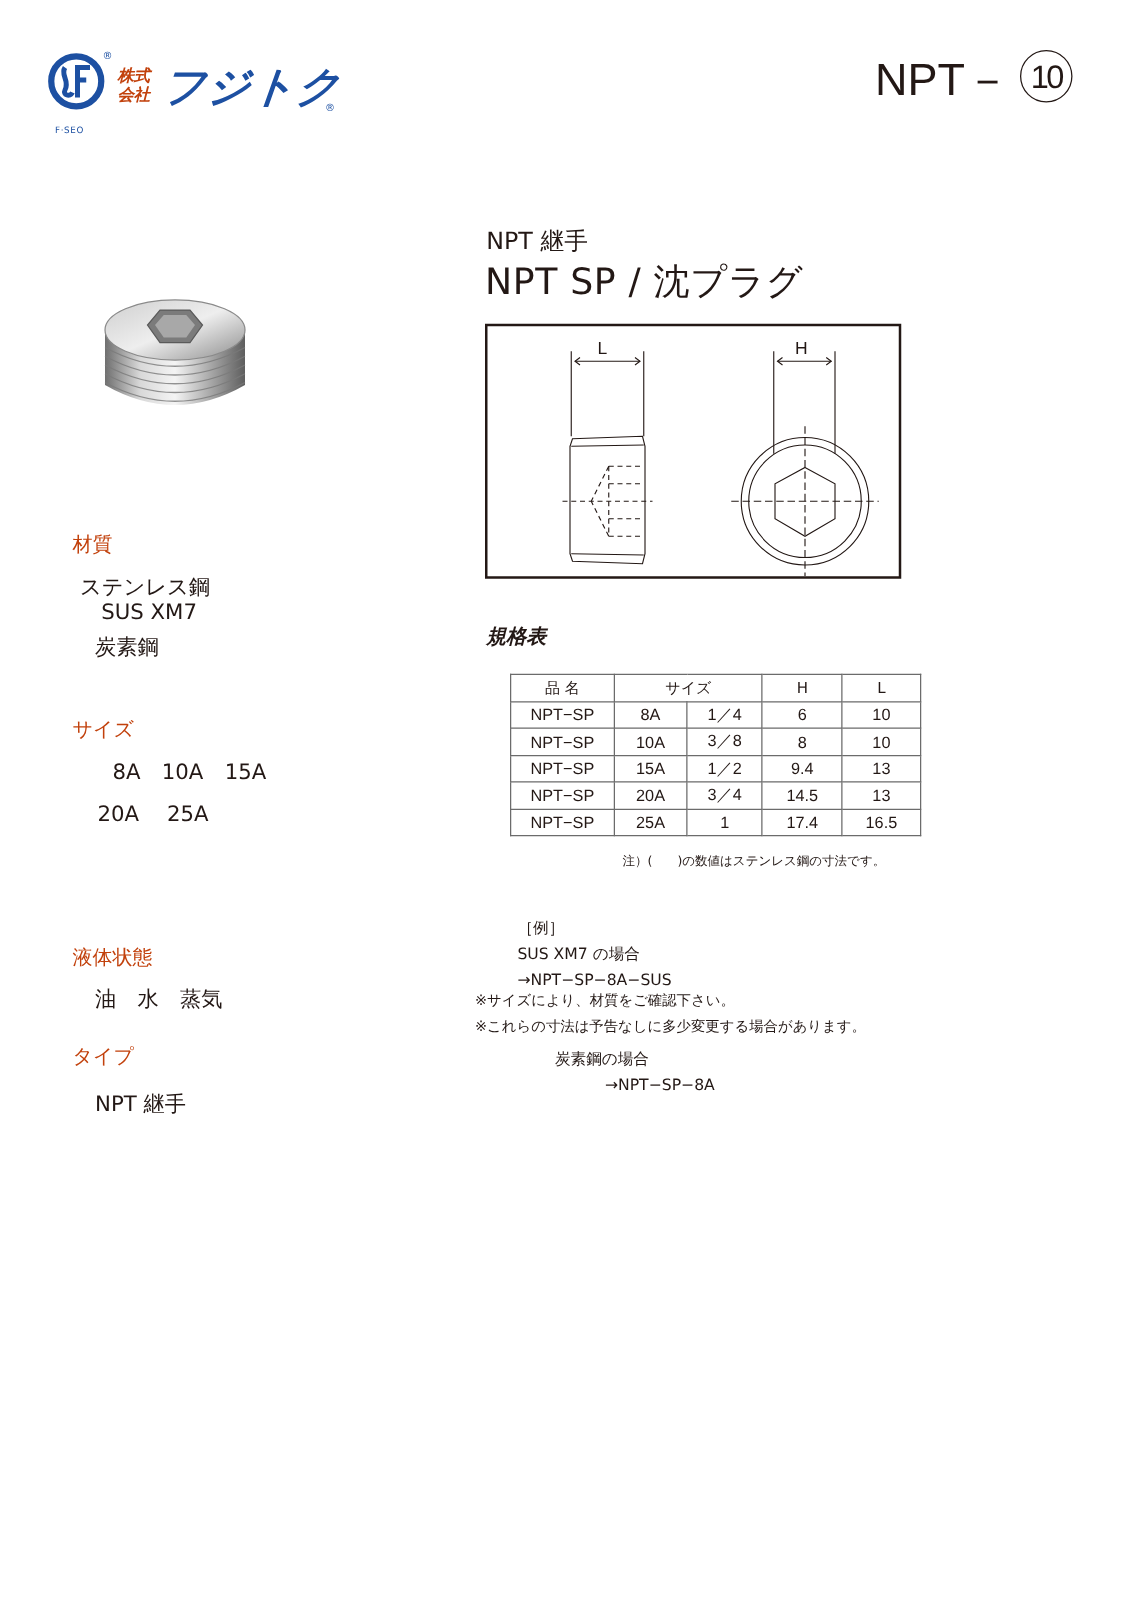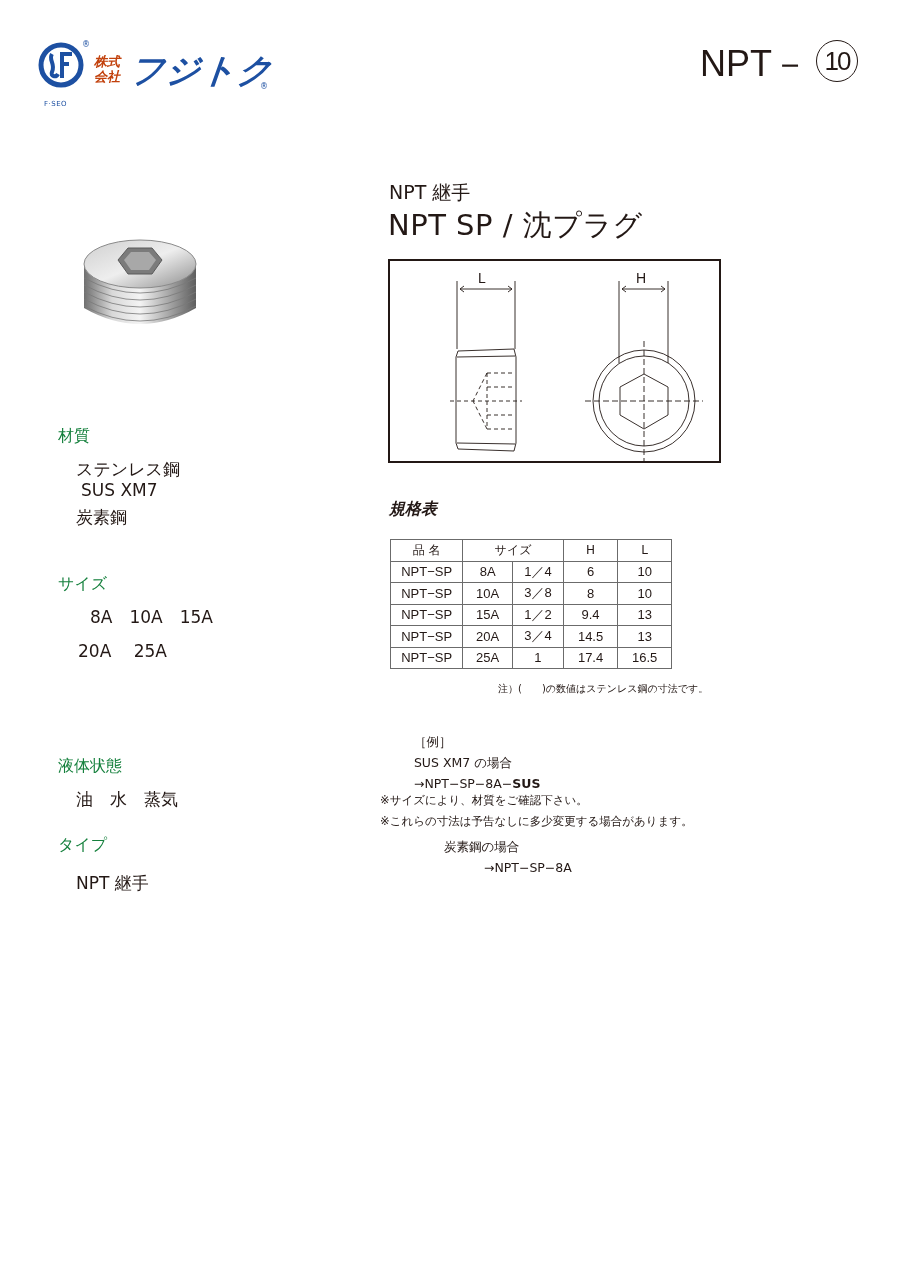--- a/index.html
+++ b/index.html
@@ -18,40 +18,40 @@
 
   
   .pagecode { right:42px; top:40px; font-family:"Liberation Sans", sans-serif; font-size:36px; color:#231815; display:flex; align-items:flex-start; gap:8px; }
   .circ-num { display:inline-block; width:40px; height:40px; border:1.5px solid #231815; border-radius:50%;
               text-align:center; line-height:40px; font-size:26px; letter-spacing:-2px; }
 
   
   .photo { left:78px; top:236px; width:124px; height:98px; }
 
   
-  .lbl { font-size:16px; color:#15803d; }
+  .lbl { font-size:16px; color:#c2410c; }
   .val { font-size:17px; color:#231815; }
 
   
   .subtitle { left:389px; top:180px; font-size:19px; }
   .title { left:388px; top:206px; font-size:29px; font-weight:normal; letter-spacing:0.5px; }
 
   
   .drawing { left:388px; top:259px; width:333px; height:204px; border:2px solid #231815; box-sizing:border-box; background:#fff; }
 
   
   .spec-head { left:389px; top:499px; font-size:16px; font-weight:bold;font-style:italic; }
-  table.spec { position:absolute; left:390px; top:539px; width:282px; border-collapse:collapse;
+  table.spec { position:absolute; left:408px; top:539px; width:329px; border-collapse:collapse;
                font-family:"Liberation Sans", sans-serif; font-size:13px; color:#231815; }
   table.spec td { border:1px solid #6b6b6b; height:20.5px; padding:0; text-align:center; }
   table.spec tr.head td { font-family:"DejaVu Sans", sans-serif; font-size:12px; }
 
   .note { left:498px; top:682px; font-size:10px; }
   .example { left:398px; top:710px; font-size:12.5px; line-height:21px; }
-  .example .sus { font-weight:bold;margin-top:45px; }
+  .example .sus { font-weight:normal;margin-top:45px; }
   .remarks { left:380px; top:790px; font-size:11.5px; line-height:21px; }
 </style>
 </head>
 <body>
 
 <div class="abs logo">
   <svg class="abs logo-mark" viewBox="0 0 46 46" width="46" height="46">
     <circle cx="23" cy="23" r="20" fill="none" stroke="#1d50a2" stroke-width="5"></circle>
     <path d="M14 12 C 10 18, 18 22, 14 30 C 12 34, 18 36, 20 32" fill="none" stroke="#1d50a2" stroke-width="4"></path>
     <path d="M24 10 L24 36 M24 12 L34 12 M24 22 L31 22" fill="none" stroke="#1d50a2" stroke-width="4"></path>
@@ -93,21 +93,21 @@
     <path d="M6 56 Q62 86 118 56"></path>
     <path d="M6 63 Q62 93 118 63"></path>
     <path d="M6 70 Q62 100 118 70"></path>
   </g>
   <ellipse cx="62" cy="28" rx="56" ry="24" fill="url(#top)" stroke="#8a8a8a" stroke-width="1"></ellipse>
   <polygon points="50,12 74,12 84,24 74,38 50,38 40,24" fill="#7b7b7b" stroke="#5a5a5a"></polygon>
   <polygon points="53,16 71,16 78,24 71,34 53,34 46,24" fill="#a8a8a8"></polygon>
 </svg>
 
 <div class="abs lbl" style="left:58px; top:426px;">材質</div>
-<div class="abs val" style="left:76px; top:458px;text-align:right;">ステンレス鋼</div>
+<div class="abs val" style="left:64px; top:458px;text-align:right;">ステンレス鋼</div>
 <div class="abs val" style="left:81px; top:480px;">SUS XM7</div>
 <div class="abs val" style="left:76px; top:506px;">炭素鋼</div>
 
 <div class="abs lbl" style="left:58px; top:574px;">サイズ</div>
 <div class="abs val" style="left:90px; top:606px; white-space:pre;">8A　10A　15A</div>
 <div class="abs val" style="left:78px; top:640px; white-space:pre;">20A　 25A</div>
 
 <div class="abs lbl" style="left:58px; top:756px;text-align:center;">液体状態</div>
 <div class="abs val" style="left:76px; top:788px; white-space:pre;">油　水　蒸気</div>
 

